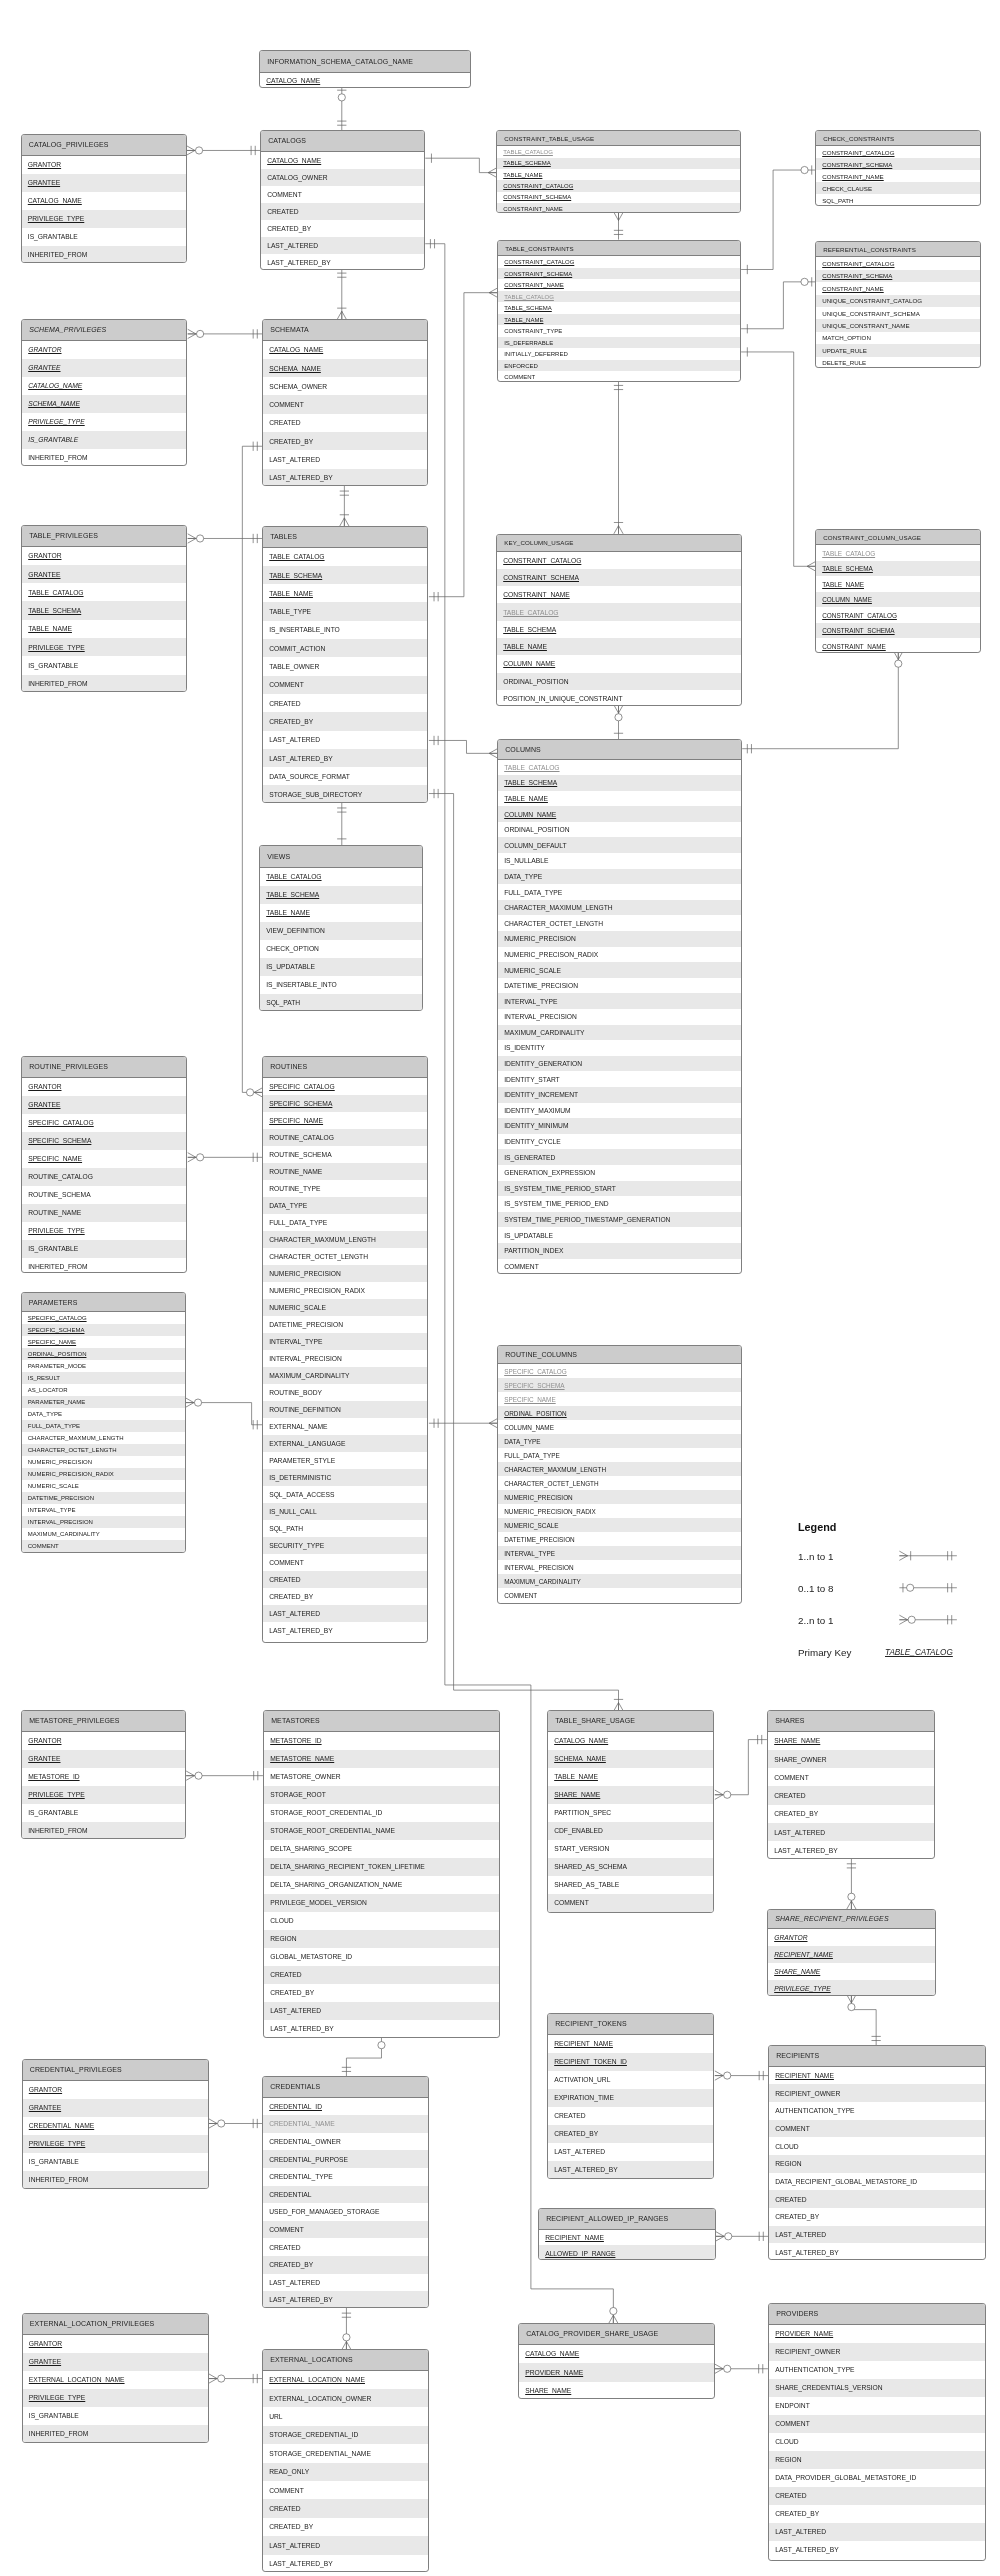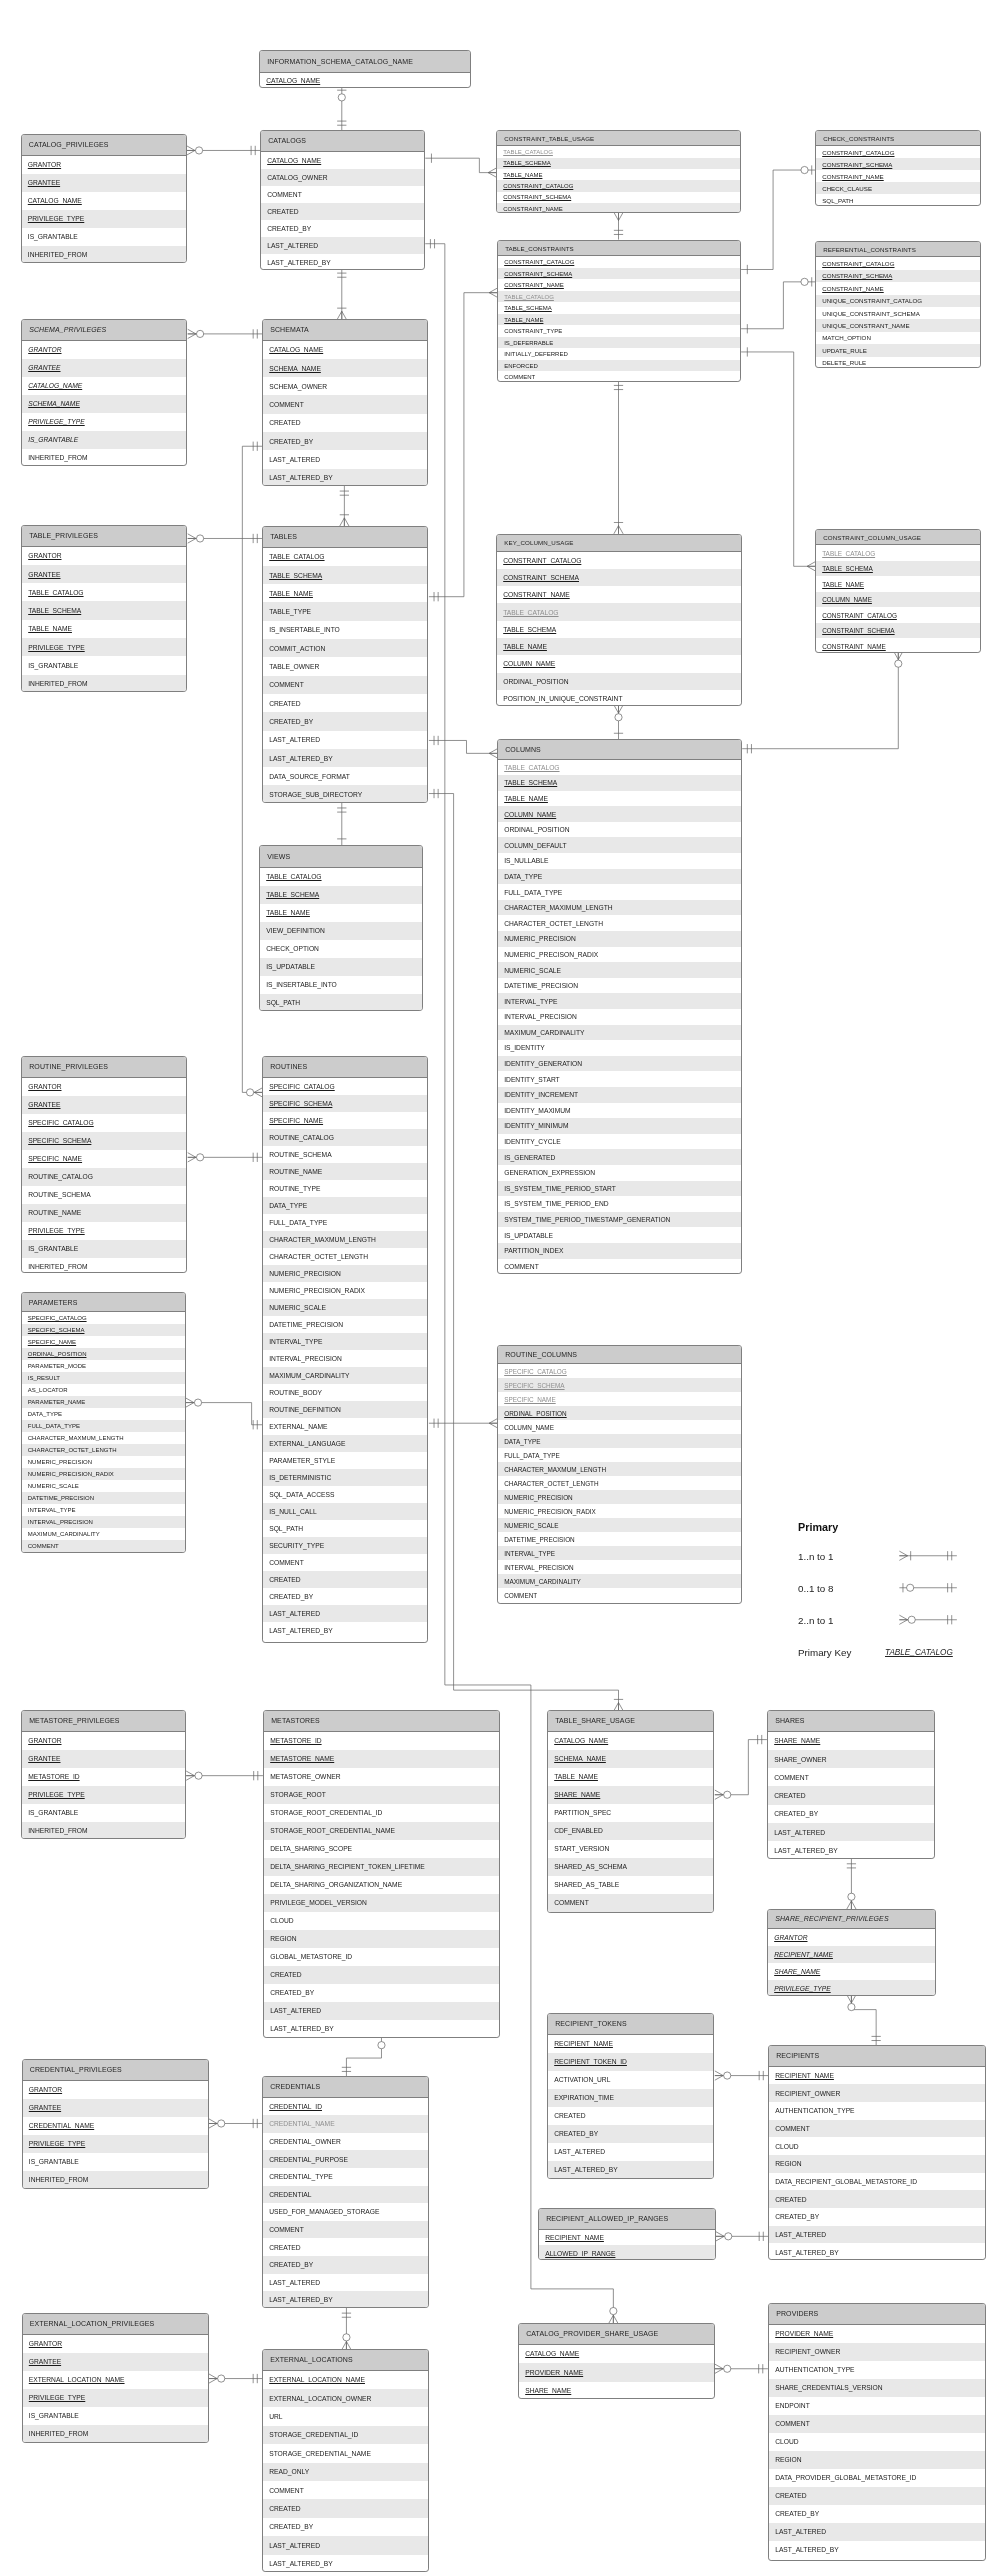--- a/index.html
+++ b/index.html
@@ -1446,21 +1446,21 @@
         </div>
         <div class="rw alt" style="height: 18px; font-size: 6.7px;">
           <span>LAST_ALTERED</span>
         </div>
         <div class="rw" style="height: 18px; font-size: 6.7px;">
           <span>LAST_ALTERED_BY</span>
         </div>
       </div>
     </div>
   <div id="legend" style="left: 798px; top: 1521px;">
-    <div class="lg-title">Primary</div>
+    <div class="lg-title">Legend</div>
     <div id="lg-items" style="margin-top: 7.2px;">
         <div class="lg-row">
           <div class="lg-label">1..n to 1</div>
           <svg class="lg-sym" viewBox="0 0 150 34">
             <line x1="28" y1="17" x2="140" y2="17" stroke="#666666" stroke-width="1.4"></line>
             <line x1="44" y1="17" x2="28" y2="8" stroke="#666666" stroke-width="1.4"></line>
             <line x1="44" y1="17" x2="28" y2="26" stroke="#666666" stroke-width="1.4"></line>
             <line x1="44" y1="17" x2="28" y2="17" stroke="#666666" stroke-width="1.4"></line>
             <line x1="50" y1="8" x2="50" y2="26" stroke="#666666" stroke-width="1.4"></line>
             <line x1="130" y1="26" x2="130" y2="8" stroke="#666666" stroke-width="1.4"></line>

